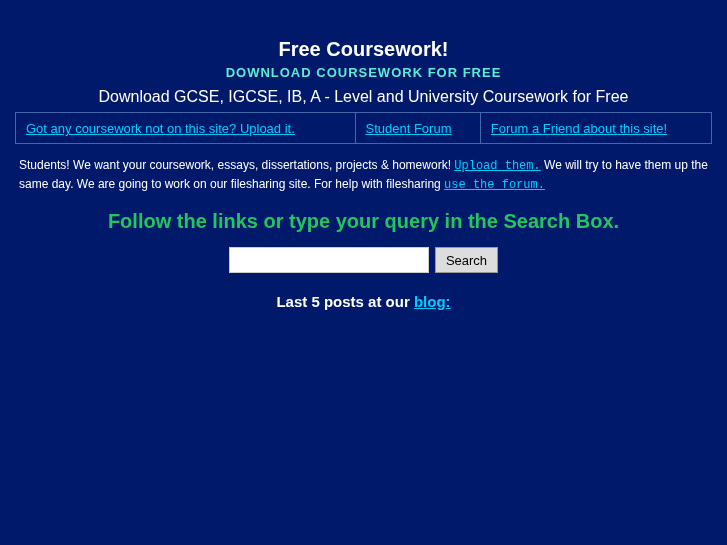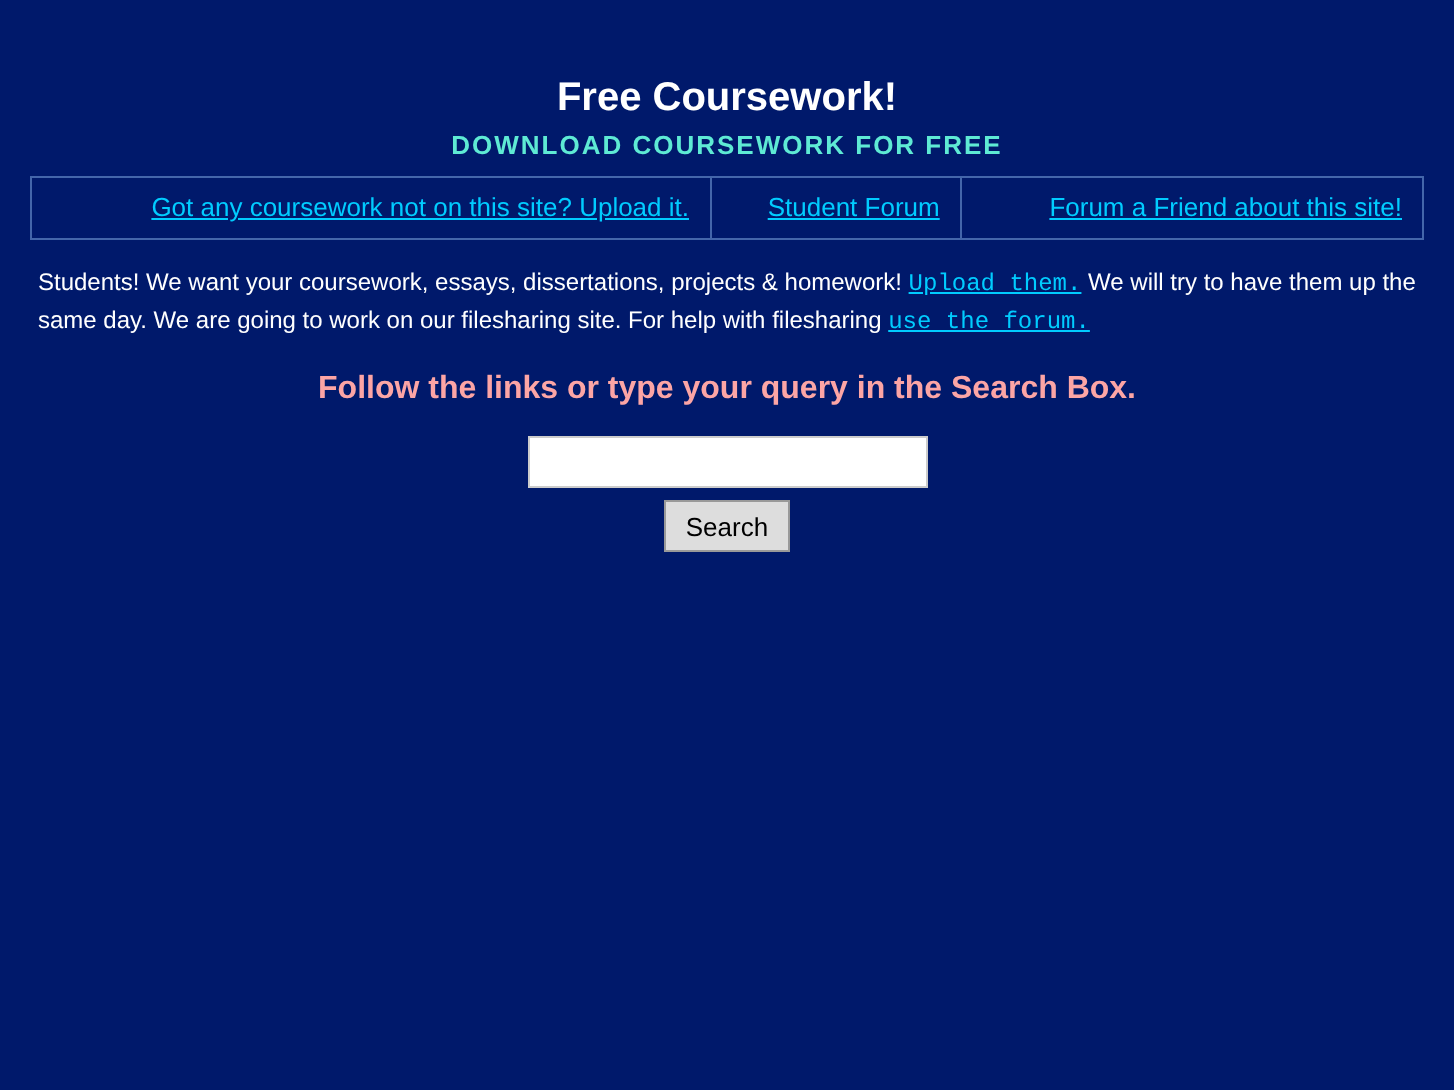--- a/index.html
+++ b/index.html
@@ -52,21 +52,21 @@
     .nav-table {
       width: 100%;
       border-collapse: collapse;
       margin-bottom: 8px;
       border: 1px solid #4466aa;
     }
 
     .nav-table td {
       border: 1px solid #4466aa;
       padding: 6px 10px;
-      text-align: right;
+      text-align: left;
       vertical-align: middle;
     }
 
     .nav-link {
       color: #00ccff;
       text-decoration: underline;
       font-size: 13px;
       cursor: pointer;
     }
 
@@ -80,23 +80,23 @@
     }
 
     .inline-link {
       color: #00ccff;
       text-decoration: underline;
       cursor: pointer;
       font-family: Liberation Mono, monospace;
     }
 
     .follow-text {
-      font-size: 16px;
-      font-weight: bold;
-      color: #fca5a5;
+      font-size: 20px;
+      font-weight: bold;
+      color: #22c55e;
       margin-bottom: 14px;
       margin-top: 6px;
     }
 
     .category-links {
       margin-bottom: 16px;
     }
 
     .category-links a, .category-link {
       color: #00ccff;
@@ -104,21 +104,20 @@
       font-size: 13px;
       cursor: pointer;
     }
 
     .search-container {
       display: flex;
       align-items: center;
       justify-content: center;
       gap: 6px;
       margin-bottom: 20px;
-      flex-direction: column;
     }
 
     .search-input {
       width: 200px;
       height: 26px;
       padding: 2px 4px;
       background-color: #ffffff;
       border: 1px solid #cccccc;
       color: #000000;
       font-size: 13px;
@@ -160,20 +159,21 @@
   </style>
 </head>
 <body>
 
 <div class="page-wrapper">
 
   <h1 class="main-title">Free Coursework!</h1>
 
   <div class="subtitle">DOWNLOAD COURSEWORK FOR FREE</div>
 
+  <div class="description">Download GCSE, IGCSE, IB, A - Level and University Coursework for Free</div>
 
 
   <table class="nav-table">
     <tbody>
         <tr>
       <td>
         <a class="nav-link">Got any coursework not on this site? Upload it.</a>
       </td>
       <td>
         <a class="nav-link">Student Forum</a>
@@ -191,15 +191,18 @@
 
   <div class="follow-text">Follow the links or type your query in the Search Box.</div>
 
 
   <div class="search-container">
     <input type="text" class="search-input" style="">
     <button class="search-button">Search</button>
   </div>
 
   <div class="blog-section">
+    <div class="blog-text">
+      <span>Last 5 posts at our </span><a class="blog-link">blog:</a>
+    </div>
   </div>
 
 </div>
 
 </body></html>

